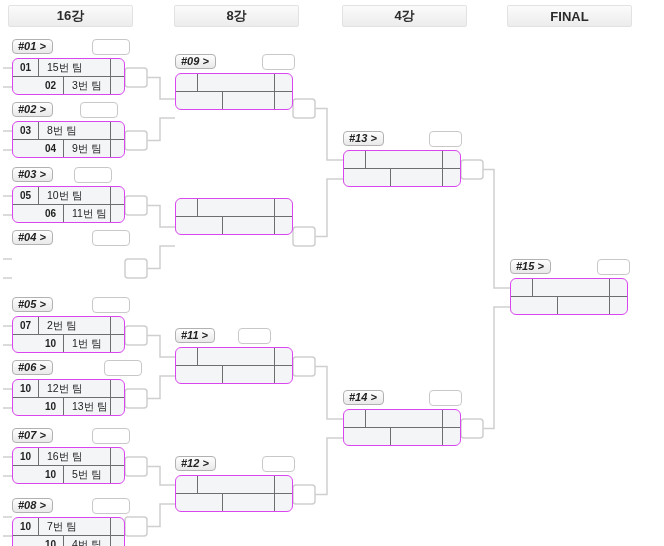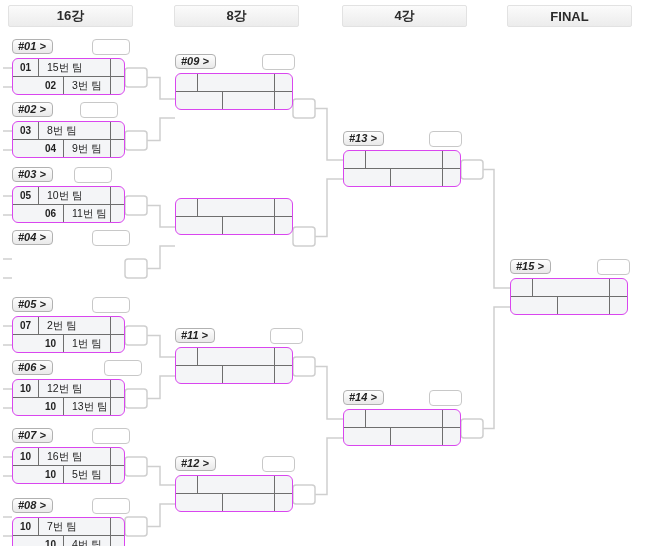--- a/index.html
+++ b/index.html
@@ -247,21 +247,21 @@
     </div>
     <div class="trow">
       <span class="seed"></span>
       <span class="tname"></span>
       <span class="rcell"></span>
     </div>
   </div>
 </div>
 
 <div class="match r8" style="left:175px;top:328px">
-  <div class="match-head" style="width:128px">
+  <div class="match-head" style="width:96px">
     <span class="pill">#11 &gt;</span>
     <span class="scorebox sm"></span>
   </div>
   <div class="mbox">
     <div class="trow">
       <span class="seed"></span>
       <span class="tname"></span>
       <span class="rcell"></span>
     </div>
     <div class="trow">

